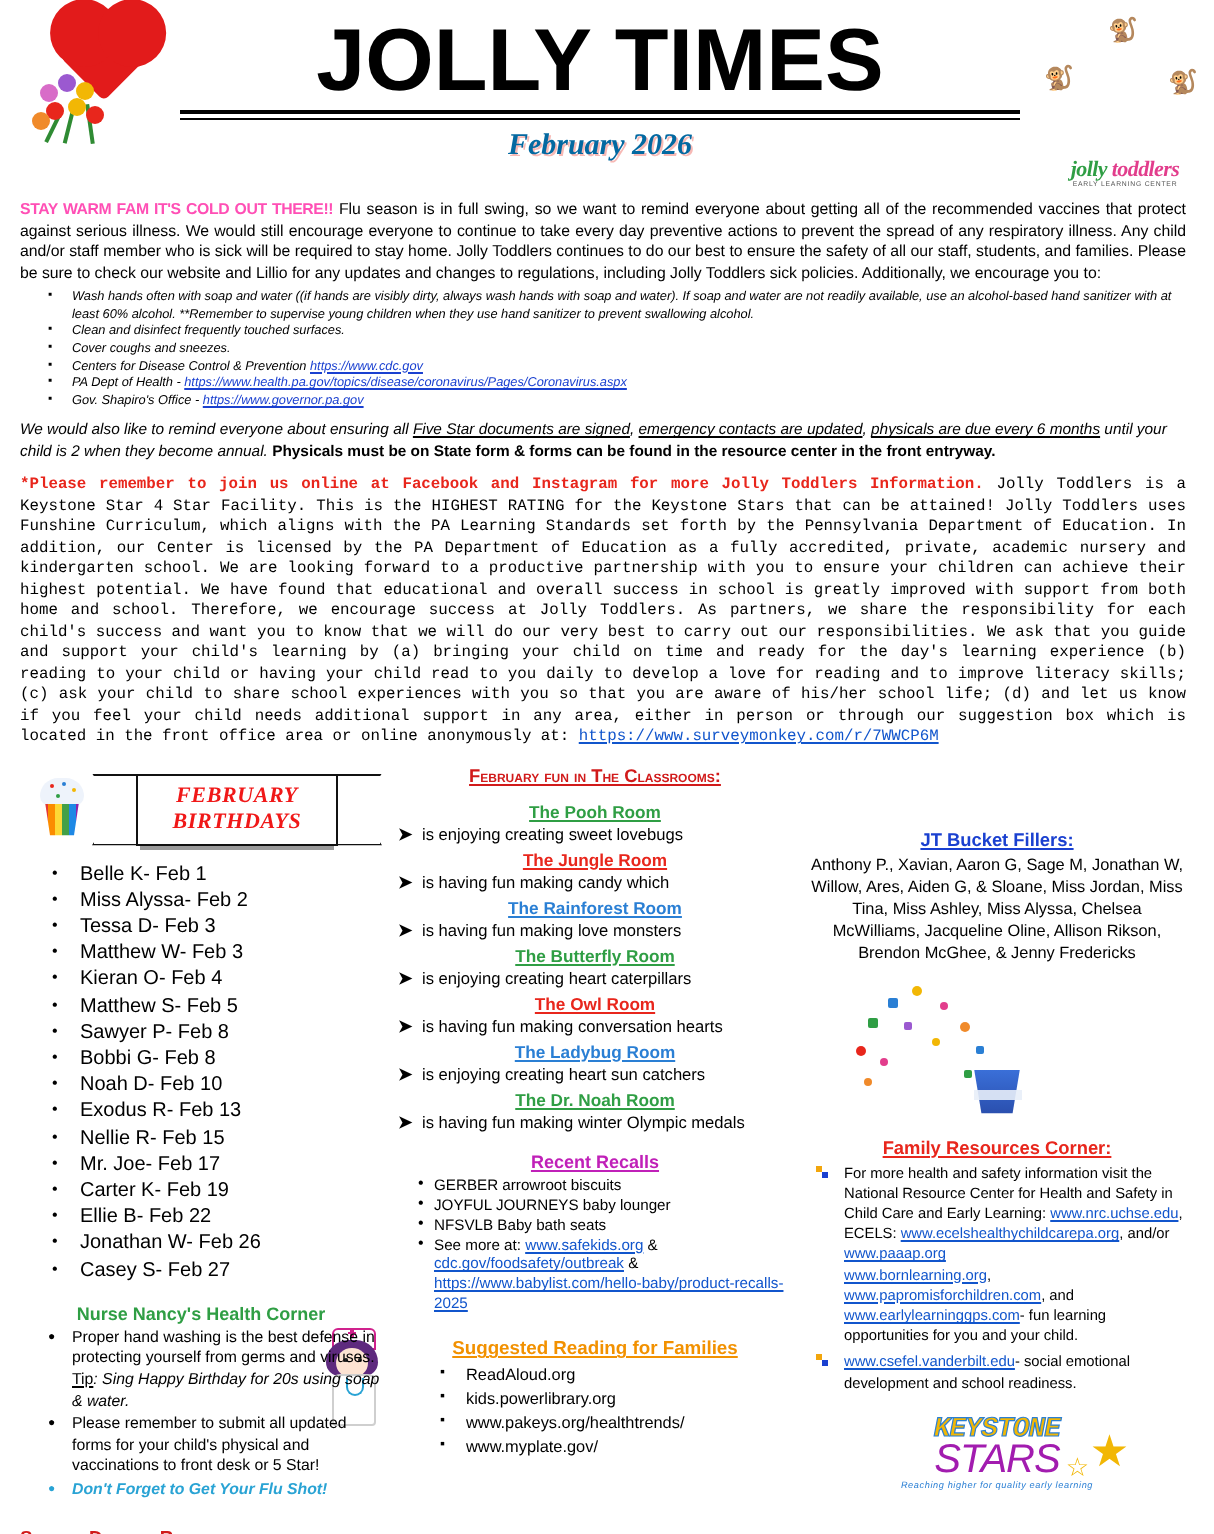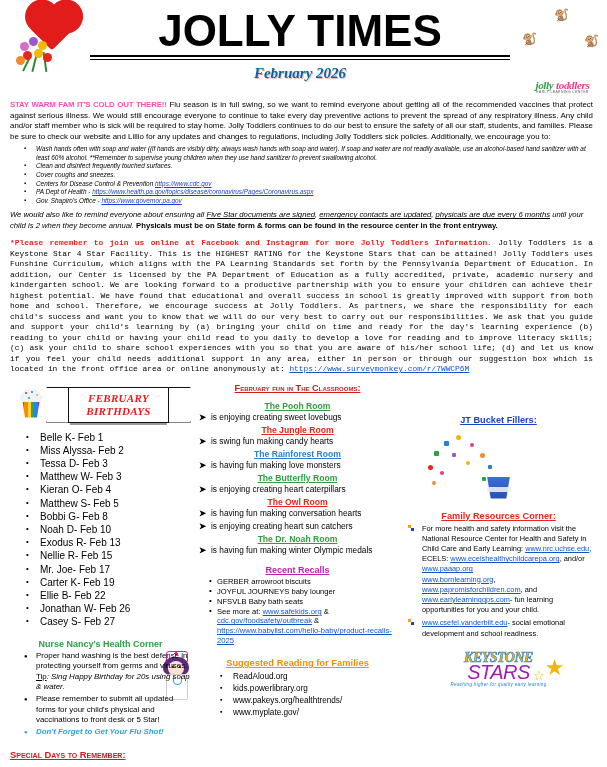--- a/index.html
+++ b/index.html
@@ -144,21 +144,21 @@
   .conf.sq{border-radius:1px;}
 
   .fam-head{text-align:center;color:#e8261c;font-weight:bold;font-size:9.2px;text-decoration:underline;margin-top:6px;}
   .fam-body{font-size:7.4px;line-height:10.2px;margin-top:3px;padding-left:18px;position:relative;}
   .fam-bullet{position:absolute;left:4px;top:1px;width:6px;height:6px;}
   .fam-bullet:before{content:"";position:absolute;left:0;top:0;border-left:3px solid #f2a60d;border-bottom:3px solid #f2a60d;width:0;height:0;}
   .fam-bullet:after{content:"";position:absolute;left:3px;top:3px;border-right:3px solid #1a40d0;border-top:3px solid #1a40d0;width:0;height:0;}
 
   .ks-logo{margin-top:10px;text-align:center;position:relative;height:44px;}
   .ks-box{display:inline-block;position:relative;padding:2px 4px;}
-  .ks-key{font-family:Liberation Serif, serif;font-weight:bold;font-style:italic;font-size:14px;
+  .ks-key{font-family:Liberation Mono, monospace;font-weight:bold;font-style:italic;font-size:14px;
      color:#f2b705;letter-spacing:-0.5px;line-height:13px;-webkit-text-stroke:0.6px #2a7fd4;}
   .ks-stars{font-family:"Liberation Sans", sans-serif;font-weight:normal;font-style:italic;font-size:20px;
      color:#a21caf;letter-spacing:-0.5px;line-height:17px;}
   .ks-tag{font-size:4.6px;color:#2a7fd4;font-style:italic;letter-spacing:0.3px;margin-top:1px;}
   .ks-star{position:absolute;color:#f2b705;font-size:22px;line-height:22px;}
   .ks-star.sm{font-size:13px;}
 </style>
 </head>
 <body>
 
@@ -245,20 +245,21 @@
         </div>
       </div>
 
       <ul class="bdays">
         <li>Belle K- Feb 1</li>
         <li>Miss Alyssa- Feb 2</li>
         <li>Tessa D- Feb 3</li>
         <li>Matthew W- Feb 3</li>
         <li>Kieran O- Feb 4</li>
         <li>Matthew S- Feb 5</li>
+        <li>Sawyer P- Feb 8</li>
         <li>Bobbi G- Feb 8</li>
         <li>Noah D- Feb 10</li>
         <li>Exodus R- Feb 13</li>
         <li>Nellie R- Feb 15</li>
         <li>Mr. Joe- Feb 17</li>
         <li>Carter K- Feb 19</li>
         <li>Ellie B- Feb 22</li>
         <li>Jonathan W- Feb 26</li>
         <li>Casey S- Feb 27</li>
       </ul>
@@ -286,31 +287,32 @@
       <div class="special-head">Special Days to Remember:</div>
     </div>
 
     <div class="col-mid">
       <div class="mid-head">February fun in The Classrooms:</div>
 
       <div class="room green">The Pooh Room</div>
       <div class="room-line"><span class="arrow">➤</span><span>is enjoying creating sweet lovebugs</span></div>
 
       <div class="room red">The Jungle Room</div>
-      <div class="room-line"><span class="arrow">➤</span><span>is swing fun making candy hearts</span></div>
+      <div class="room-line"><span class="arrow">➤</span><span>is having fun making candy which</span></div>
 
       <div class="room blue">The Rainforest Room</div>
       <div class="room-line"><span class="arrow">➤</span><span>is having fun making love monsters</span></div>
 
       <div class="room green">The Butterfly Room</div>
       <div class="room-line"><span class="arrow">➤</span><span>is enjoying  creating heart caterpillars</span></div>
 
       <div class="room red">The Owl Room</div>
       <div class="room-line"><span class="arrow">➤</span><span>is having fun making conversation hearts</span></div>
 
+      <div class="room blue">The Ladybug Room</div>
       <div class="room-line"><span class="arrow">➤</span><span>is enjoying creating heart sun catchers</span></div>
 
       <div class="room green">The Dr. Noah Room</div>
       <div class="room-line"><span class="arrow">➤</span><span>is having fun making winter Olympic medals</span></div>
 
       <div class="recalls-head">Recent Recalls</div>
       <ul class="recalls">
         <li>GERBER arrowroot biscuits</li>
         <li>JOYFUL JOURNEYS baby lounger</li>
         <li>NFSVLB Baby bath seats</li>
@@ -321,20 +323,21 @@
       <ul class="reading">
         <li>ReadAloud.org</li>
         <li>kids.powerlibrary.org</li>
         <li>www.pakeys.org/healthtrends/</li>
         <li>www.myplate.gov/</li>
       </ul>
     </div>
 
     <div class="col-right">
       <div class="bucket-head">JT Bucket Fillers:</div>
+      <div class="bucket-names">Anthony P., Xavian, Aaron G, Sage M, Jonathan W, Willow, Ares, Aiden G, &amp; Sloane, Miss Jordan, Miss Tina, Miss Ashley, Miss Alyssa, Chelsea McWilliams, Jacqueline Oline, Allison Rikson, Brendon McGhee, &amp; Jenny Fredericks</div>
 
       <div class="bucket-img">
         <div class="bucket-pail"></div>
         <div class="bucket-band"></div>
         <div class="conf" style="left:52px;top:4px;width:5px;height:5px;background:#f2b705;"></div>
         <div class="conf sq" style="left:40px;top:10px;width:5px;height:5px;background:#2a7fd4;"></div>
         <div class="conf" style="left:66px;top:12px;width:4px;height:4px;background:#e23d8c;"></div>
         <div class="conf sq" style="left:30px;top:20px;width:5px;height:5px;background:#2f9e44;"></div>
         <div class="conf" style="left:76px;top:22px;width:5px;height:5px;background:#f08a2a;"></div>
         <div class="conf sq" style="left:48px;top:22px;width:4px;height:4px;background:#9b59d0;"></div>

